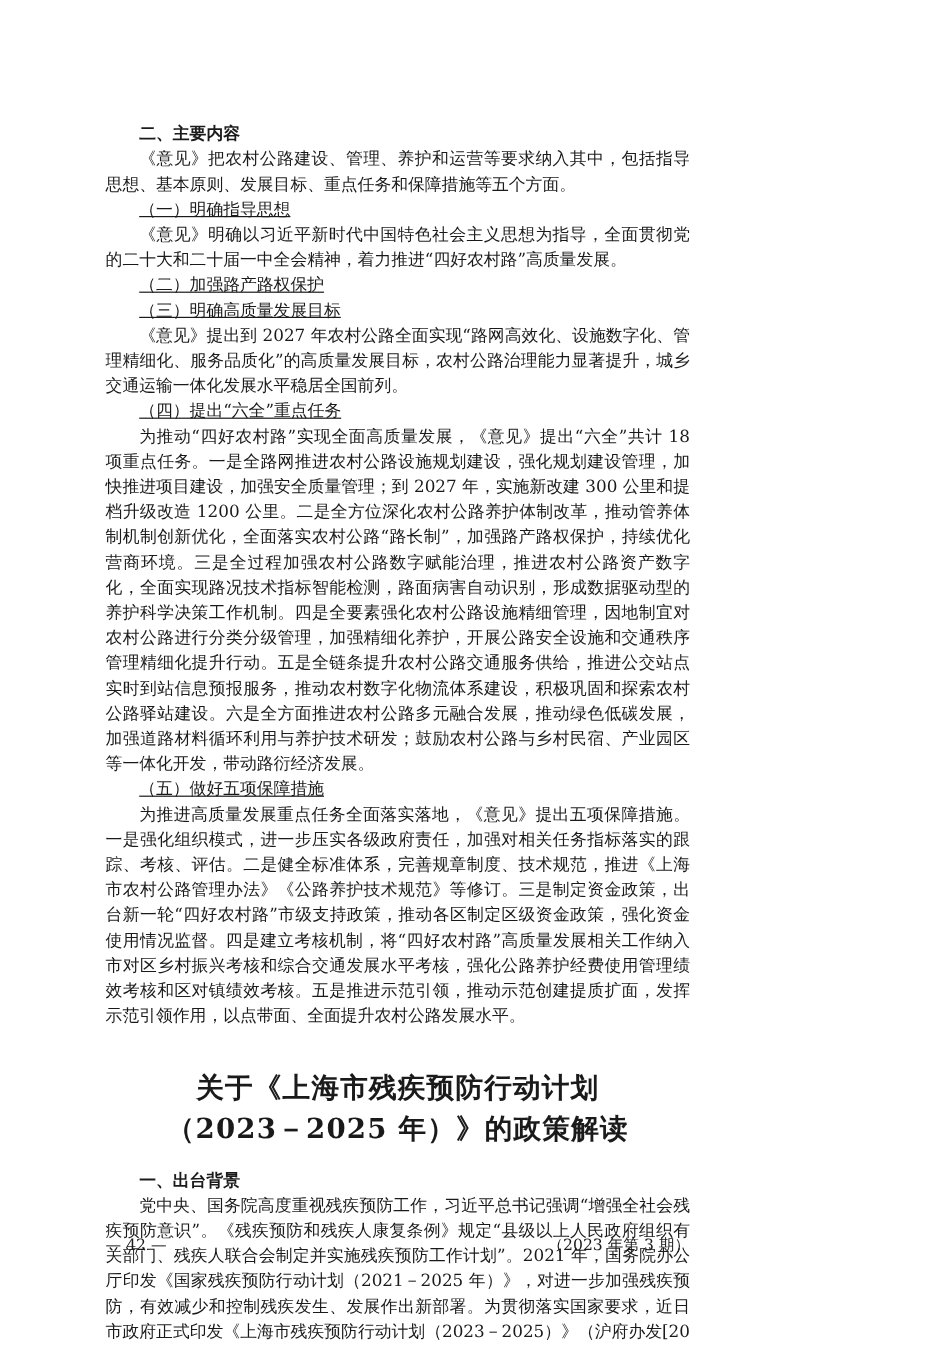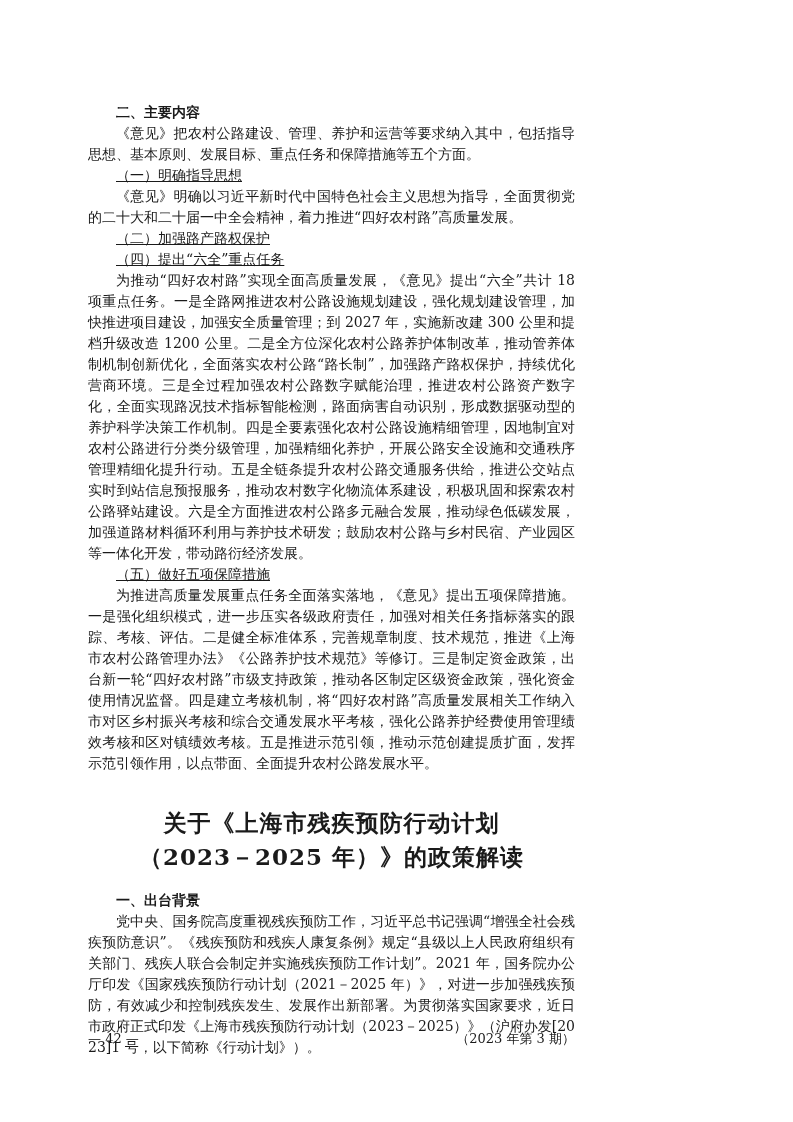--- a/index.html
+++ b/index.html
@@ -55,20 +55,22 @@
   <div class="content">
 
     <p class="h">二、主要内容</p>
     <p>《意见》把农村公路建设、管理、养护和运营等要求纳入其中，包括指导思想、基本原则、发展目标、重点任务和保障措施等五个方面。</p>
 
     <p class="subhead">（一）明确指导思想</p>
     <p>《意见》明确以习近平新时代中国特色社会主义思想为指导，全面贯彻党的二十大和二十届一中全会精神，着力推进“四好农村路”高质量发展。</p>
 
     <p class="subhead">（二）加强路产路权保护</p>
 
+    <p class="subhead">（三）明确高质量发展目标</p>
+    <p>《意见》提出到 2027 年农村公路全面实现“路网高效化、设施数字化、管理精细化、服务品质化”的高质量发展目标，农村公路治理能力显著提升，城乡交通运输一体化发展水平稳居全国前列。</p>
 
     <p class="subhead">（四）提出“六全”重点任务</p>
     <p>为推动“四好农村路”实现全面高质量发展，《意见》提出“六全”共计 18 项重点任务。一是全路网推进农村公路设施规划建设，强化规划建设管理，加快推进项目建设，加强安全质量管理；到 2027 年，实施新改建 300 公里和提档升级改造 1200 公里。二是全方位深化农村公路养护体制改革，推动管养体制机制创新优化，全面落实农村公路“路长制”，加强路产路权保护，持续优化营商环境。三是全过程加强农村公路数字赋能治理，推进农村公路资产数字化，全面实现路况技术指标智能检测，路面病害自动识别，形成数据驱动型的养护科学决策工作机制。四是全要素强化农村公路设施精细管理，因地制宜对农村公路进行分类分级管理，加强精细化养护，开展公路安全设施和交通秩序管理精细化提升行动。五是全链条提升农村公路交通服务供给，推进公交站点实时到站信息预报服务，推动农村数字化物流体系建设，积极巩固和探索农村公路驿站建设。六是全方面推进农村公路多元融合发展，推动绿色低碳发展，加强道路材料循环利用与养护技术研发；鼓励农村公路与乡村民宿、产业园区等一体化开发，带动路衍经济发展。</p>
 
     <p class="subhead">（五）做好五项保障措施</p>
     <p>为推进高质量发展重点任务全面落实落地，《意见》提出五项保障措施。一是强化组织模式，进一步压实各级政府责任，加强对相关任务指标落实的跟踪、考核、评估。二是健全标准体系，完善规章制度、技术规范，推进《上海市农村公路管理办法》《公路养护技术规范》等修订。三是制定资金政策，出台新一轮“四好农村路”市级支持政策，推动各区制定区级资金政策，强化资金使用情况监督。四是建立考核机制，将“四好农村路”高质量发展相关工作纳入市对区乡村振兴考核和综合交通发展水平考核，强化公路养护经费使用管理绩效考核和区对镇绩效考核。五是推进示范引领，推动示范创建提质扩面，发挥示范引领作用，以点带面、全面提升农村公路发展水平。</p>
 
     <div class="article-title">
       <div>关于《上海市残疾预防行动计划</div>
       <div>（2023－2025 年）》的政策解读</div>

